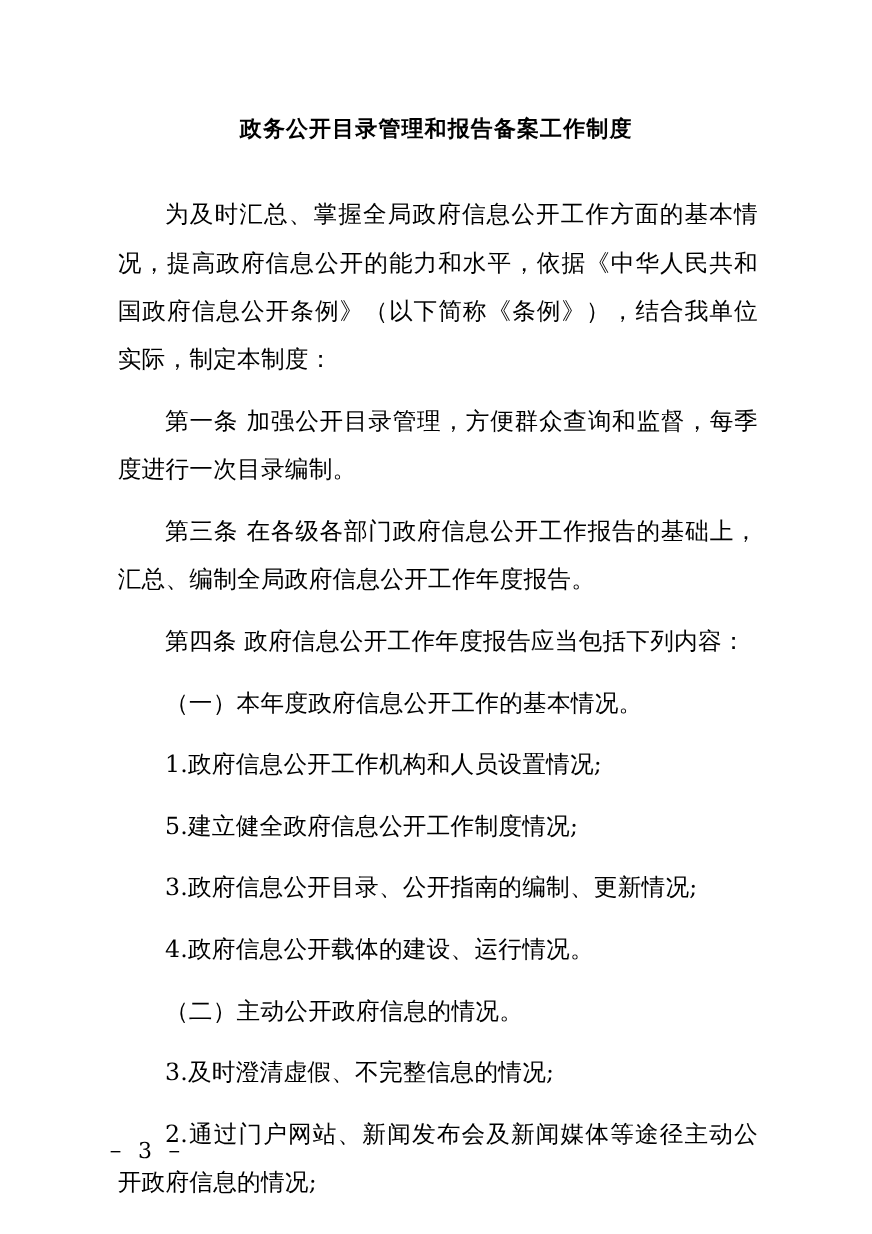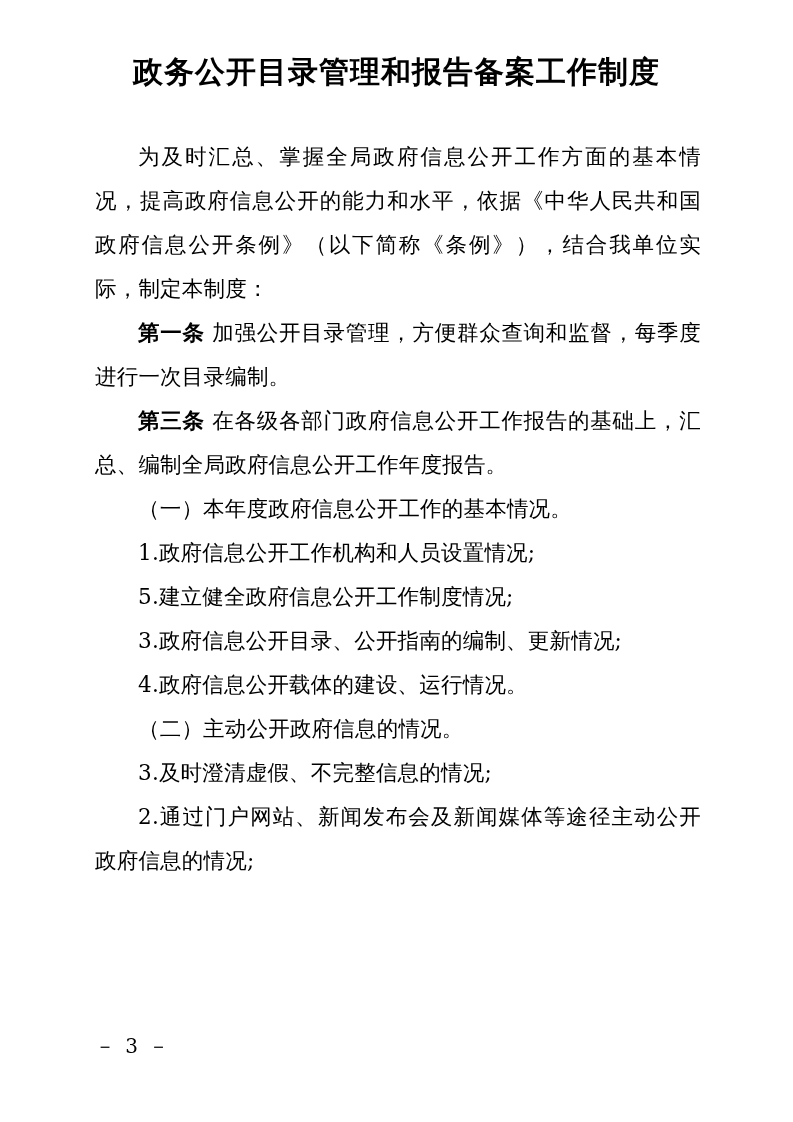--- a/index.html
+++ b/index.html
@@ -17,46 +17,46 @@
   }
   .page {
     width: 793px;
     height: 1122px;
     box-sizing: border-box;
     padding: 0;
     position: relative;
   }
   .doc-title {
     text-align: center;
-    font-size: 30px;
+    font-size: 20px;
     font-weight: bold;
     letter-spacing: 1px;
     margin: 0;
-    padding-top: 52px;
+    padding-top: 104px;
     padding-left: 70px;
     padding-right: 70px;
     line-height: 1.3;
     font-family: "DejaVu Serif", "Liberation Serif", serif;
   }
   .body-block {
     padding: 0 92px 0 95px;
     margin-top: 44px;
   }
   p.para {
     font-size: 21.5px;
     line-height: 44px;
-    margin: 0;
+    margin: 12px;
     text-align: justify;
     text-justify: inter-ideograph;
     text-indent: 2em;
     font-family: "DejaVu Serif", "Liberation Serif", serif;
     letter-spacing: 0.2px;
   }
   .art-label {
-    font-weight: bold;
+    font-weight: normal;
   }
   .footer {
     position: absolute;
     left: 0;
     right: 0;
     bottom: 62px;
     text-align: left;
     padding-left: 95px;
     font-size: 20px;
     font-family: "DejaVu Serif", "Liberation Serif", serif;
@@ -72,20 +72,21 @@
 
   <div class="body-block">
 
     <p class="para"><span>为及时汇总、掌握全局政府信息公开工作方面的基本情况，提高政府信息公开的能力和水平，依据《中华人民共和国政府信息公开条例》（以下简称《条例》），结合我单位实际，制定本制度：</span></p>
 
     <p class="para"><span class="art-label">第一条</span> <span>加强公开目录管理，方便群众查询和监督，每季度进行一次目录编制。</span></p>
 
 
     <p class="para"><span class="art-label">第三条</span> <span>在各级各部门政府信息公开工作报告的基础上，汇总、编制全局政府信息公开工作年度报告。</span></p>
 
+    <p class="para"><span class="art-label">第四条</span> <span>政府信息公开工作年度报告应当包括下列内容：</span></p>
 
     <p class="para"><span>（一）本年度政府信息公开工作的基本情况。</span></p>
 
     <p class="para"><span>1.政府信息公开工作机构和人员设置情况;</span></p>
 
     <p class="para"><span>5.建立健全政府信息公开工作制度情况;</span></p>
 
     <p class="para"><span>3.政府信息公开目录、公开指南的编制、更新情况;</span></p>
 
     <p class="para"><span>4.政府信息公开载体的建设、运行情况。</span></p>

